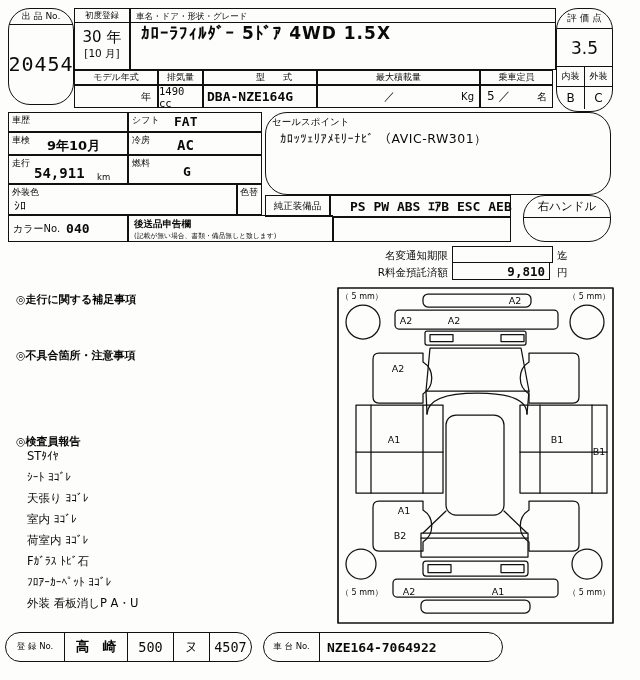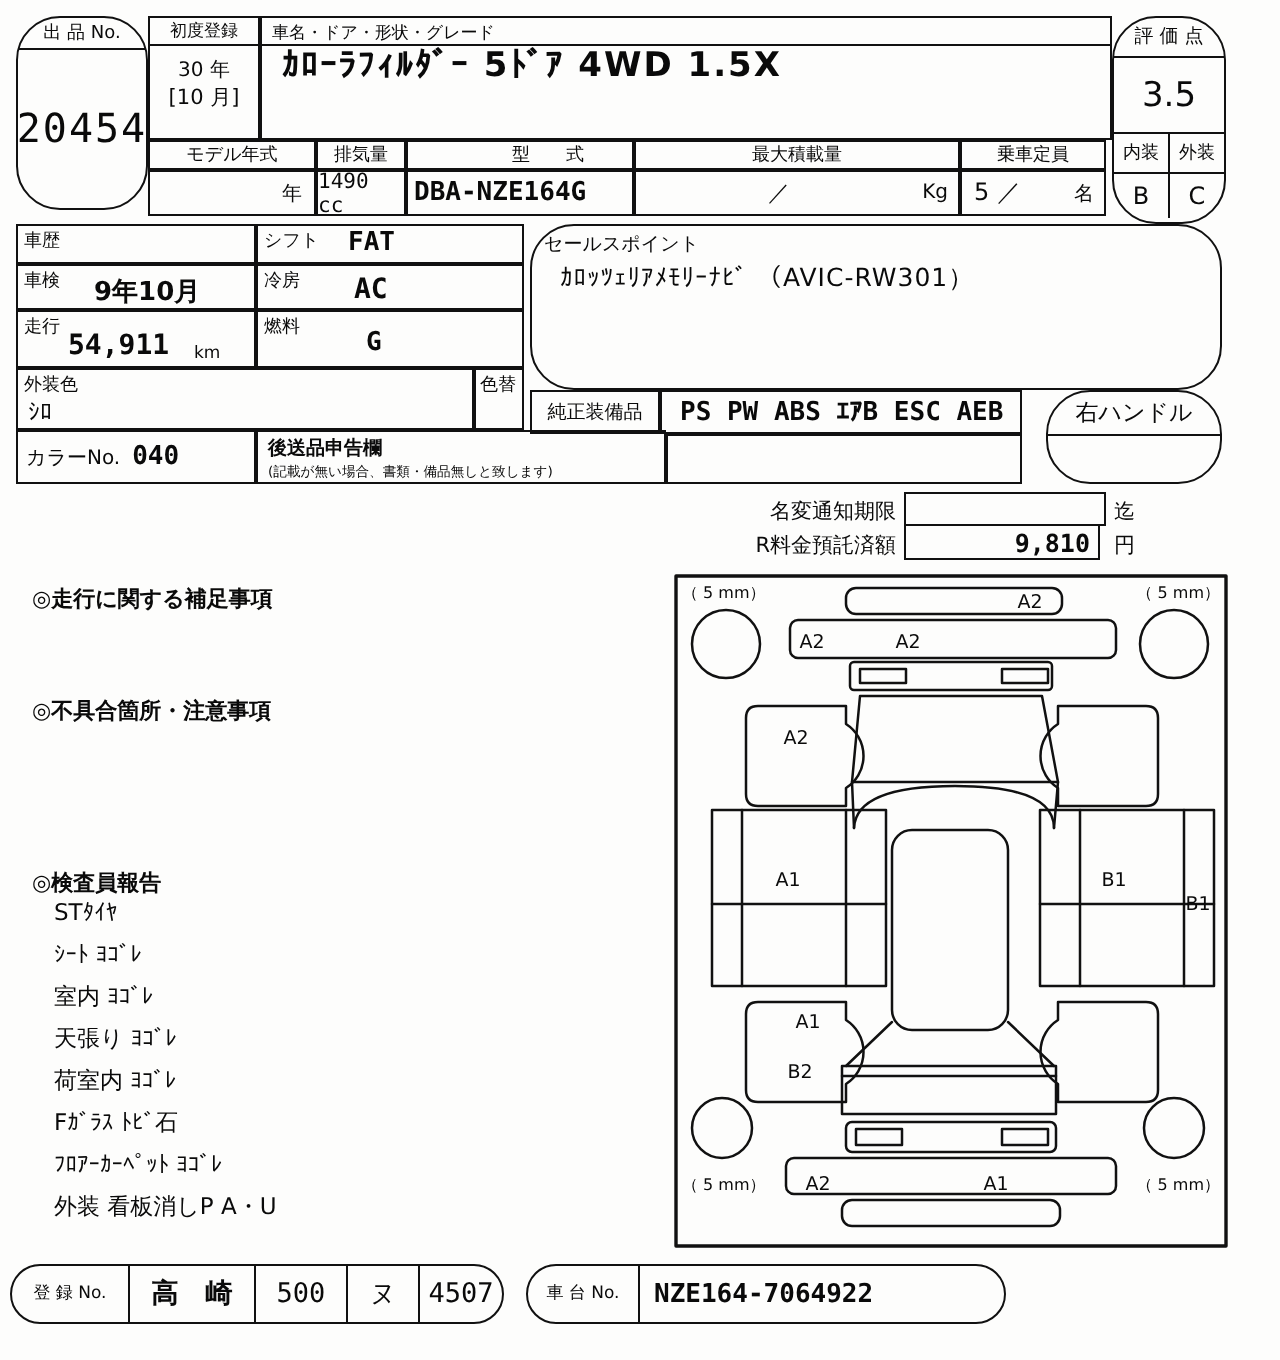--- a/index.html
+++ b/index.html
@@ -34,21 +34,21 @@
     <span class="mono" style="font-size:20px;letter-spacing:1px;">20454</span>
   </div>
 </div>
 
 <div class="cell" style="left:74px;top:8px;width:56px;height:15px;">
   <div class="ctr" style="height:100%;">
       <span style="font-size:8.5px;">初度登録</span>
     </div>
 </div>
 <div class="cell" style="left:74px;top:22px;width:56px;height:48px;">
-  <div style="text-align:center;font-size:10px;margin-top:5px;">30 年</div>
+  <div style="text-align:center;font-size:15px;margin-top:5px;">30 年</div>
   <div style="text-align:center;font-size:10.5px;">[10 月]</div>
 </div>
 
 <div class="cell" style="left:130px;top:8px;width:426px;height:15px;">
   <span class="clab" style="font-size:8.5px;top:2px;left:5px;">車名・ドア・形状・グレード</span>
 </div>
 <div class="cell" style="left:130px;top:22px;width:426px;height:48px;display:flex;align-items:flex-start;">
   <span style="font-size:17px;font-weight:600;padding-left:10px;letter-spacing:1px;white-space:nowrap;">ｶﾛｰﾗﾌｨﾙﾀﾞｰ 5ﾄﾞｱ 4WD 1.5X</span>
 </div>
 
@@ -146,21 +146,21 @@
 
 <div class="cell thick" style="left:265px;top:112px;width:346px;height:83px;">
   <div style="font-size:9.5px;padding:3px 0 0 6px;">セールスポイント</div>
   <div style="font-size:12.5px;padding:2px 0 0 14px;letter-spacing:0.5px;white-space:nowrap;">ｶﾛｯﾂｪﾘｱﾒﾓﾘｰﾅﾋﾞ （AVIC-RW301）</div>
 </div>
 
 <div class="cell" style="left:265px;top:195px;width:65px;height:22px;">
   <div class="ctr" style="height:100%;font-size:9.5px;">純正装備品</div>
 </div>
 <div class="cell" style="left:330px;top:195px;width:181px;height:22px;display:flex;align-items:center;">
-  <span class="mono" style="font-size:13px;font-weight:600;padding-left:9px;white-space:nowrap;">PS PW ABS ｴｱB ESC AEB</span>
+  <span class="mono" style="font-size:13px;font-weight:600;padding-left:19px;white-space:nowrap;">PS PW ABS ｴｱB ESC AEB</span>
 </div>
 <div class="cell" style="left:333px;top:217px;width:178px;height:25px;"></div>
 
 <div class="cell thick" style="left:523px;top:195px;width:88px;height:47px;">
   <div class="ctr" style="height:21px;border-bottom:1.2px solid #111;">
     <span style="font-size:11.5px;">右ハンドル</span>
   </div>
 </div>
 
 <div class="abs" style="left:348px;top:249px;width:100px;text-align:right;font-size:10.5px;">名変通知期限</div>
@@ -174,22 +174,22 @@
   <span class="mono" style="font-size:12.5px;font-weight:600;padding-right:4px;">9,810</span>
 </div>
 <div class="abs" style="left:557px;top:266px;font-size:10.5px;">円</div>
 
 <div class="heading" style="left:16px;top:292px;">◎走行に関する補足事項</div>
 <div class="heading" style="left:16px;top:348px;">◎不具合箇所・注意事項</div>
 <div class="heading" style="left:16px;top:434px;">◎検査員報告</div>
 <div class="abs" style="left:27px;top:449px;">
     <div class="insp-item">STﾀｲﾔ</div>
     <div class="insp-item">ｼｰﾄ ﾖｺﾞﾚ</div>
+    <div class="insp-item">天張り ﾖｺﾞﾚ</div>
     <div class="insp-item">室内 ﾖｺﾞﾚ</div>
-    <div class="insp-item">天張り ﾖｺﾞﾚ</div>
     <div class="insp-item">荷室内 ﾖｺﾞﾚ</div>
     <div class="insp-item">Fｶﾞﾗｽ ﾄﾋﾞ石</div>
     <div class="insp-item">ﾌﾛｱｰｶｰﾍﾟｯﾄ ﾖｺﾞﾚ</div>
     <div class="insp-item">外装 看板消しP A・U</div>
   </div>
 
 <svg class="abs" style="left:330px;top:283px;" width="310" height="345" viewBox="0 0 310 345">
   <g class="shape">
 
     <rect class="outer" x="8" y="5" width="275" height="335"></rect>

